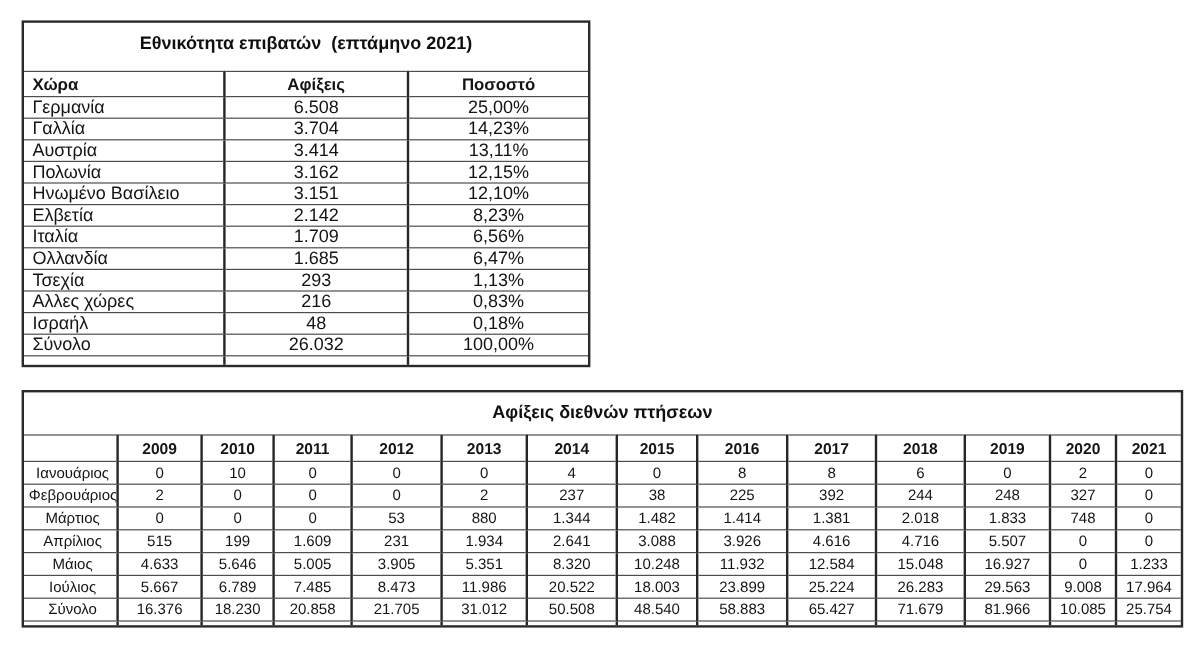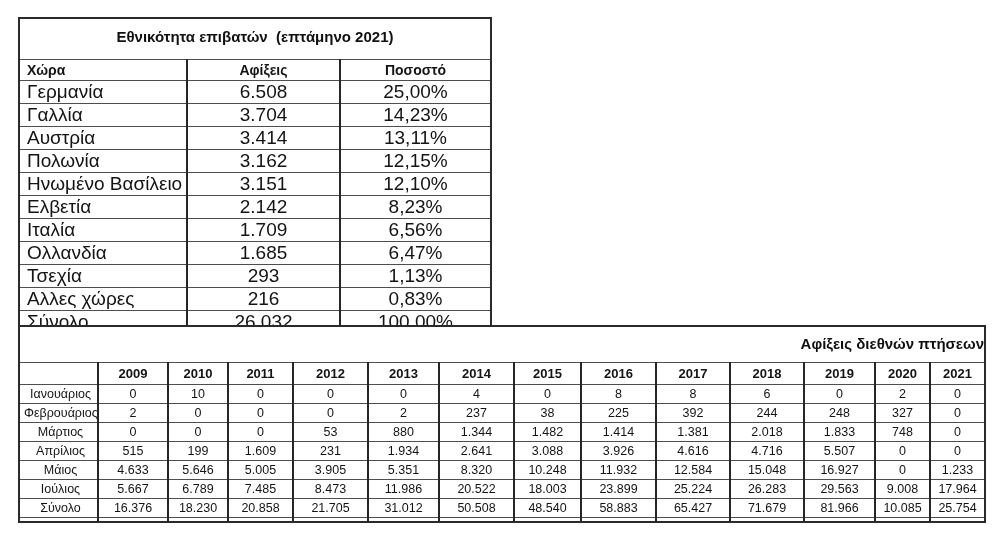--- a/index.html
+++ b/index.html
@@ -27,42 +27,42 @@
 
   .panel-title {
     font-weight: bold;
     text-align: center;
     font-size: 15px;
     line-height: 18px;
     white-space: pre;
     color: #101010;
   }
   .panel1 .panel-title { padding: 9px 12px 13px; }
-  .panel2 .panel-title { padding: 8px 0 9px; text-align: right; }
+  .panel2 .panel-title { padding: 8px 12px 9px; }
 
   table.grid {
     border-collapse: collapse;
     table-layout: fixed;
     width: 100%;
   }
   .grid th, .grid td {
     border-left: 2px solid #262626;
     border-top: 1px solid #4e4e4e;
     padding: 0;
     text-align: center;
     white-space: nowrap;
     overflow: hidden;
     font-weight: normal;
     vertical-align: middle;
   }
   .grid th { font-weight: bold; }
   .grid th:first-child, .grid td:first-child { border-left: none; }
 
   .grid1 thead th { height: 20px; font-size: 14px; }
-  .grid1 td       { height: 17px; font-size: 19px; }
+  .grid1 td       { height: 17px; font-size: 15px; }
   .grid1 .left    { text-align: left; padding-left: 7px; margin-top: 44px; }
 
   .grid2 thead th { height: 21px; font-size: 13px; }
   .grid2 td       { height: 18px; font-size: 12.5px; }
   .grid2 .left    { text-align: center; padding-left: 4px; }
 
   .grid1 tr.spacer td { height: 7px; line-height: 0; }
   .grid2 tr.spacer td { height: 3px; line-height: 0; }
 </style>
 </head>
@@ -128,20 +128,25 @@
           </tr>
           <tr>
             <td class="left">Τσεχία</td>
             <td>293</td>
             <td>1,13%</td>
           </tr>
           <tr>
             <td class="left">Αλλες χώρες</td>
             <td>216</td>
             <td>0,83%</td>
+          </tr>
+          <tr>
+            <td class="left">Ισραήλ</td>
+            <td>48</td>
+            <td>0,18%</td>
           </tr>
           <tr>
             <td class="left">Σύνολο</td>
             <td>26.032</td>
             <td>100,00%</td>
           </tr>
           <tr class="spacer">
             <td></td>
             <td></td>
             <td></td>

